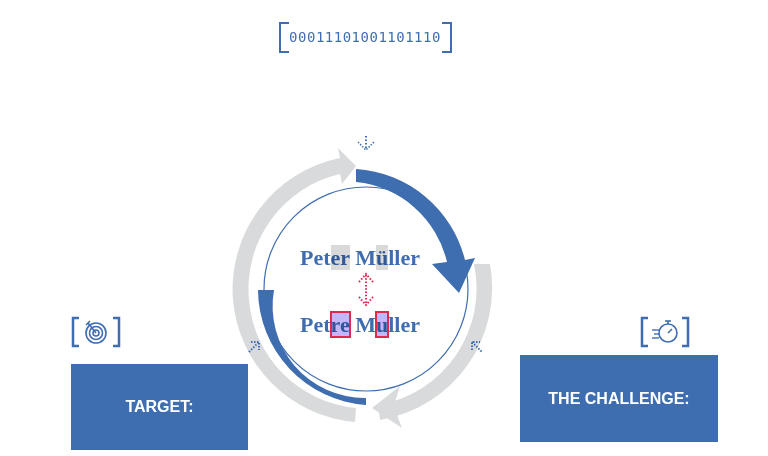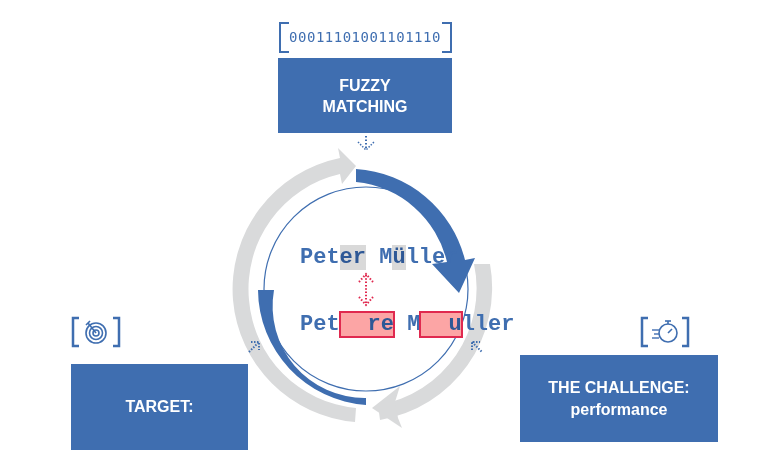--- a/index.html
+++ b/index.html
@@ -32,24 +32,24 @@
     font-size: 14px; letter-spacing: 0.5px;
   }
   .bracket {
     position: absolute; width: 8px; border: 2.5px solid #3f6eb0;
   }
   .bl { border-right: none; }
   .br { border-left: none; }
 
   .name {
     position: absolute; color: #3f6eb0; font-weight: bold; font-size: 22px;
-    white-space: nowrap; font-family: Liberation Mono, monospace;
+    white-space: nowrap; font-family: Liberation Serif, serif;
   }
   .name .hl-gray { background: #d9d9d9; color: #2e5896; }
-  .name .hl-red { outline: 2px solid #e0294f; outline-offset: -1px; background: #fca5a5; color: #2e5896; padding-left: 28px; }
+  .name .hl-red { outline: 2px solid #e0294f; outline-offset: -1px; background: #c4b5fd; color: #2e5896; }
 
   .icon-wrap { position: absolute; }
 </style>
 </head>
 <body>
 
 <div class="stage">
 
   <svg class="ring" viewBox="0 0 768 456">
 
@@ -91,24 +91,20 @@
       <line x1="366" y1="275" x2="366" y2="304"></line>
       <polyline points="359,282 366,274 373,282"></polyline>
       <polyline points="359,297 366,305 373,297"></polyline>
     </g>
   </svg>
 
   <div class="bracket bl" style="left:279px; top:22px; height:27px;"></div>
   <div class="binary">00011101001101110</div>
   <div class="bracket br" style="left:442px; top:22px; height:27px;"></div>
 
-  <div class="box" id="box-top">
-    <span>FUZZY</span>
-    <span>MATCHING</span>
-  </div>
 
   <div class="name" style="left:300px; top:245px;">
     <span>Pet</span><span class="hl-gray">e</span><span class="hl-gray">r</span><span> M</span><span class="hl-gray">ü</span><span>ller</span>
   </div>
   <div class="name" style="left:300px; top:312px;">
     <span>Pet</span><span class="hl-red">re</span><span> M</span><span class="hl-red">u</span><span>ller</span>
   </div>
 
   <div class="icon-wrap" style="left:71px; top:316px; width:50px; height:32px;">
     <svg width="50" height="32" viewBox="0 0 50 32">
@@ -135,16 +131,15 @@
       <line x1="25" y1="5" x2="31" y2="5" stroke="#3f6eb0" stroke-width="1.6"></line>
       <line x1="28" y1="17" x2="32" y2="13" stroke="#3f6eb0" stroke-width="1.6"></line>
       <line x1="12" y1="14" x2="19" y2="14" stroke="#3f6eb0" stroke-width="1.4"></line>
       <line x1="14" y1="18" x2="19" y2="18" stroke="#3f6eb0" stroke-width="1.4"></line>
       <line x1="12" y1="22" x2="19" y2="22" stroke="#3f6eb0" stroke-width="1.4"></line>
     </svg>
   </div>
 
   <div class="box" id="box-right">
     <span>THE CHALLENGE:</span>
-    <span>performance</span>
   </div>
 
 </div>
 
 </body></html>

